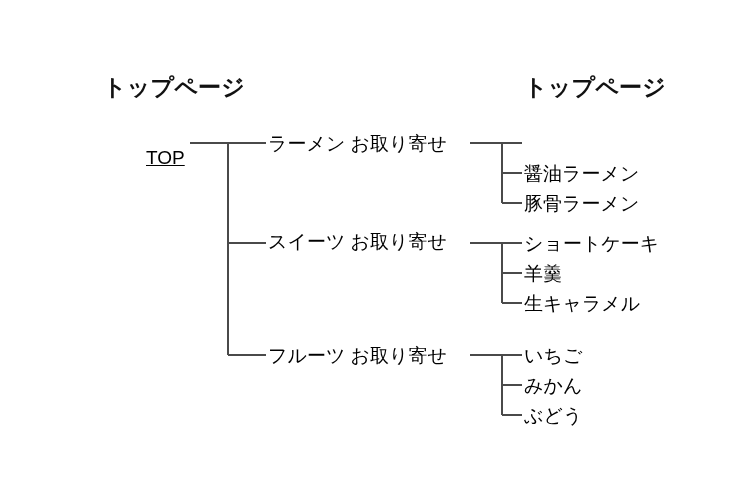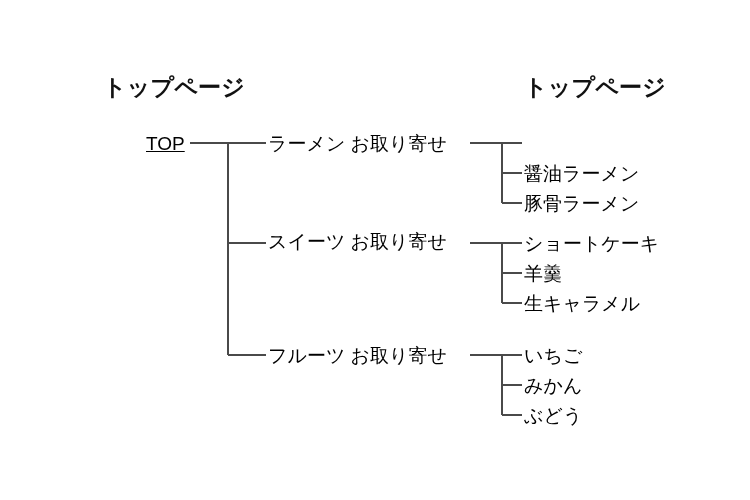--- a/index.html
+++ b/index.html
@@ -100,21 +100,21 @@
     <line x1="502" y1="273" x2="522" y2="273"></line>
     <line x1="502" y1="303" x2="522" y2="303"></line>
 
     <line x1="470" y1="355" x2="502" y2="355"></line>
     <line x1="502" y1="355" x2="502" y2="415"></line>
     <line x1="502" y1="355" x2="522" y2="355"></line>
     <line x1="502" y1="385" x2="522" y2="385"></line>
     <line x1="502" y1="415" x2="522" y2="415"></line>
   </svg>
 
-  <div class="node node-l1" style="top:134px;text-decoration:underline;">TOP</div>
+  <div class="node node-l1" style="top:148px;text-decoration:underline;">TOP</div>
 
   <div class="node node-l2" style="top:134px;">ラーメン お取り寄せ</div>
   <div class="node node-l2" style="top:232px;text-align:right;">スイーツ お取り寄せ</div>
   <div class="node node-l2" style="top:346px;">フルーツ お取り寄せ</div>
 
   <div class="node node-l3" style="top:164px;">醤油ラーメン</div>
   <div class="node node-l3" style="top:194px;">豚骨ラーメン</div>
 
   <div class="node node-l3" style="top:234px;">ショートケーキ</div>
   <div class="node node-l3" style="top:264px;text-align:center;">羊羹</div>

